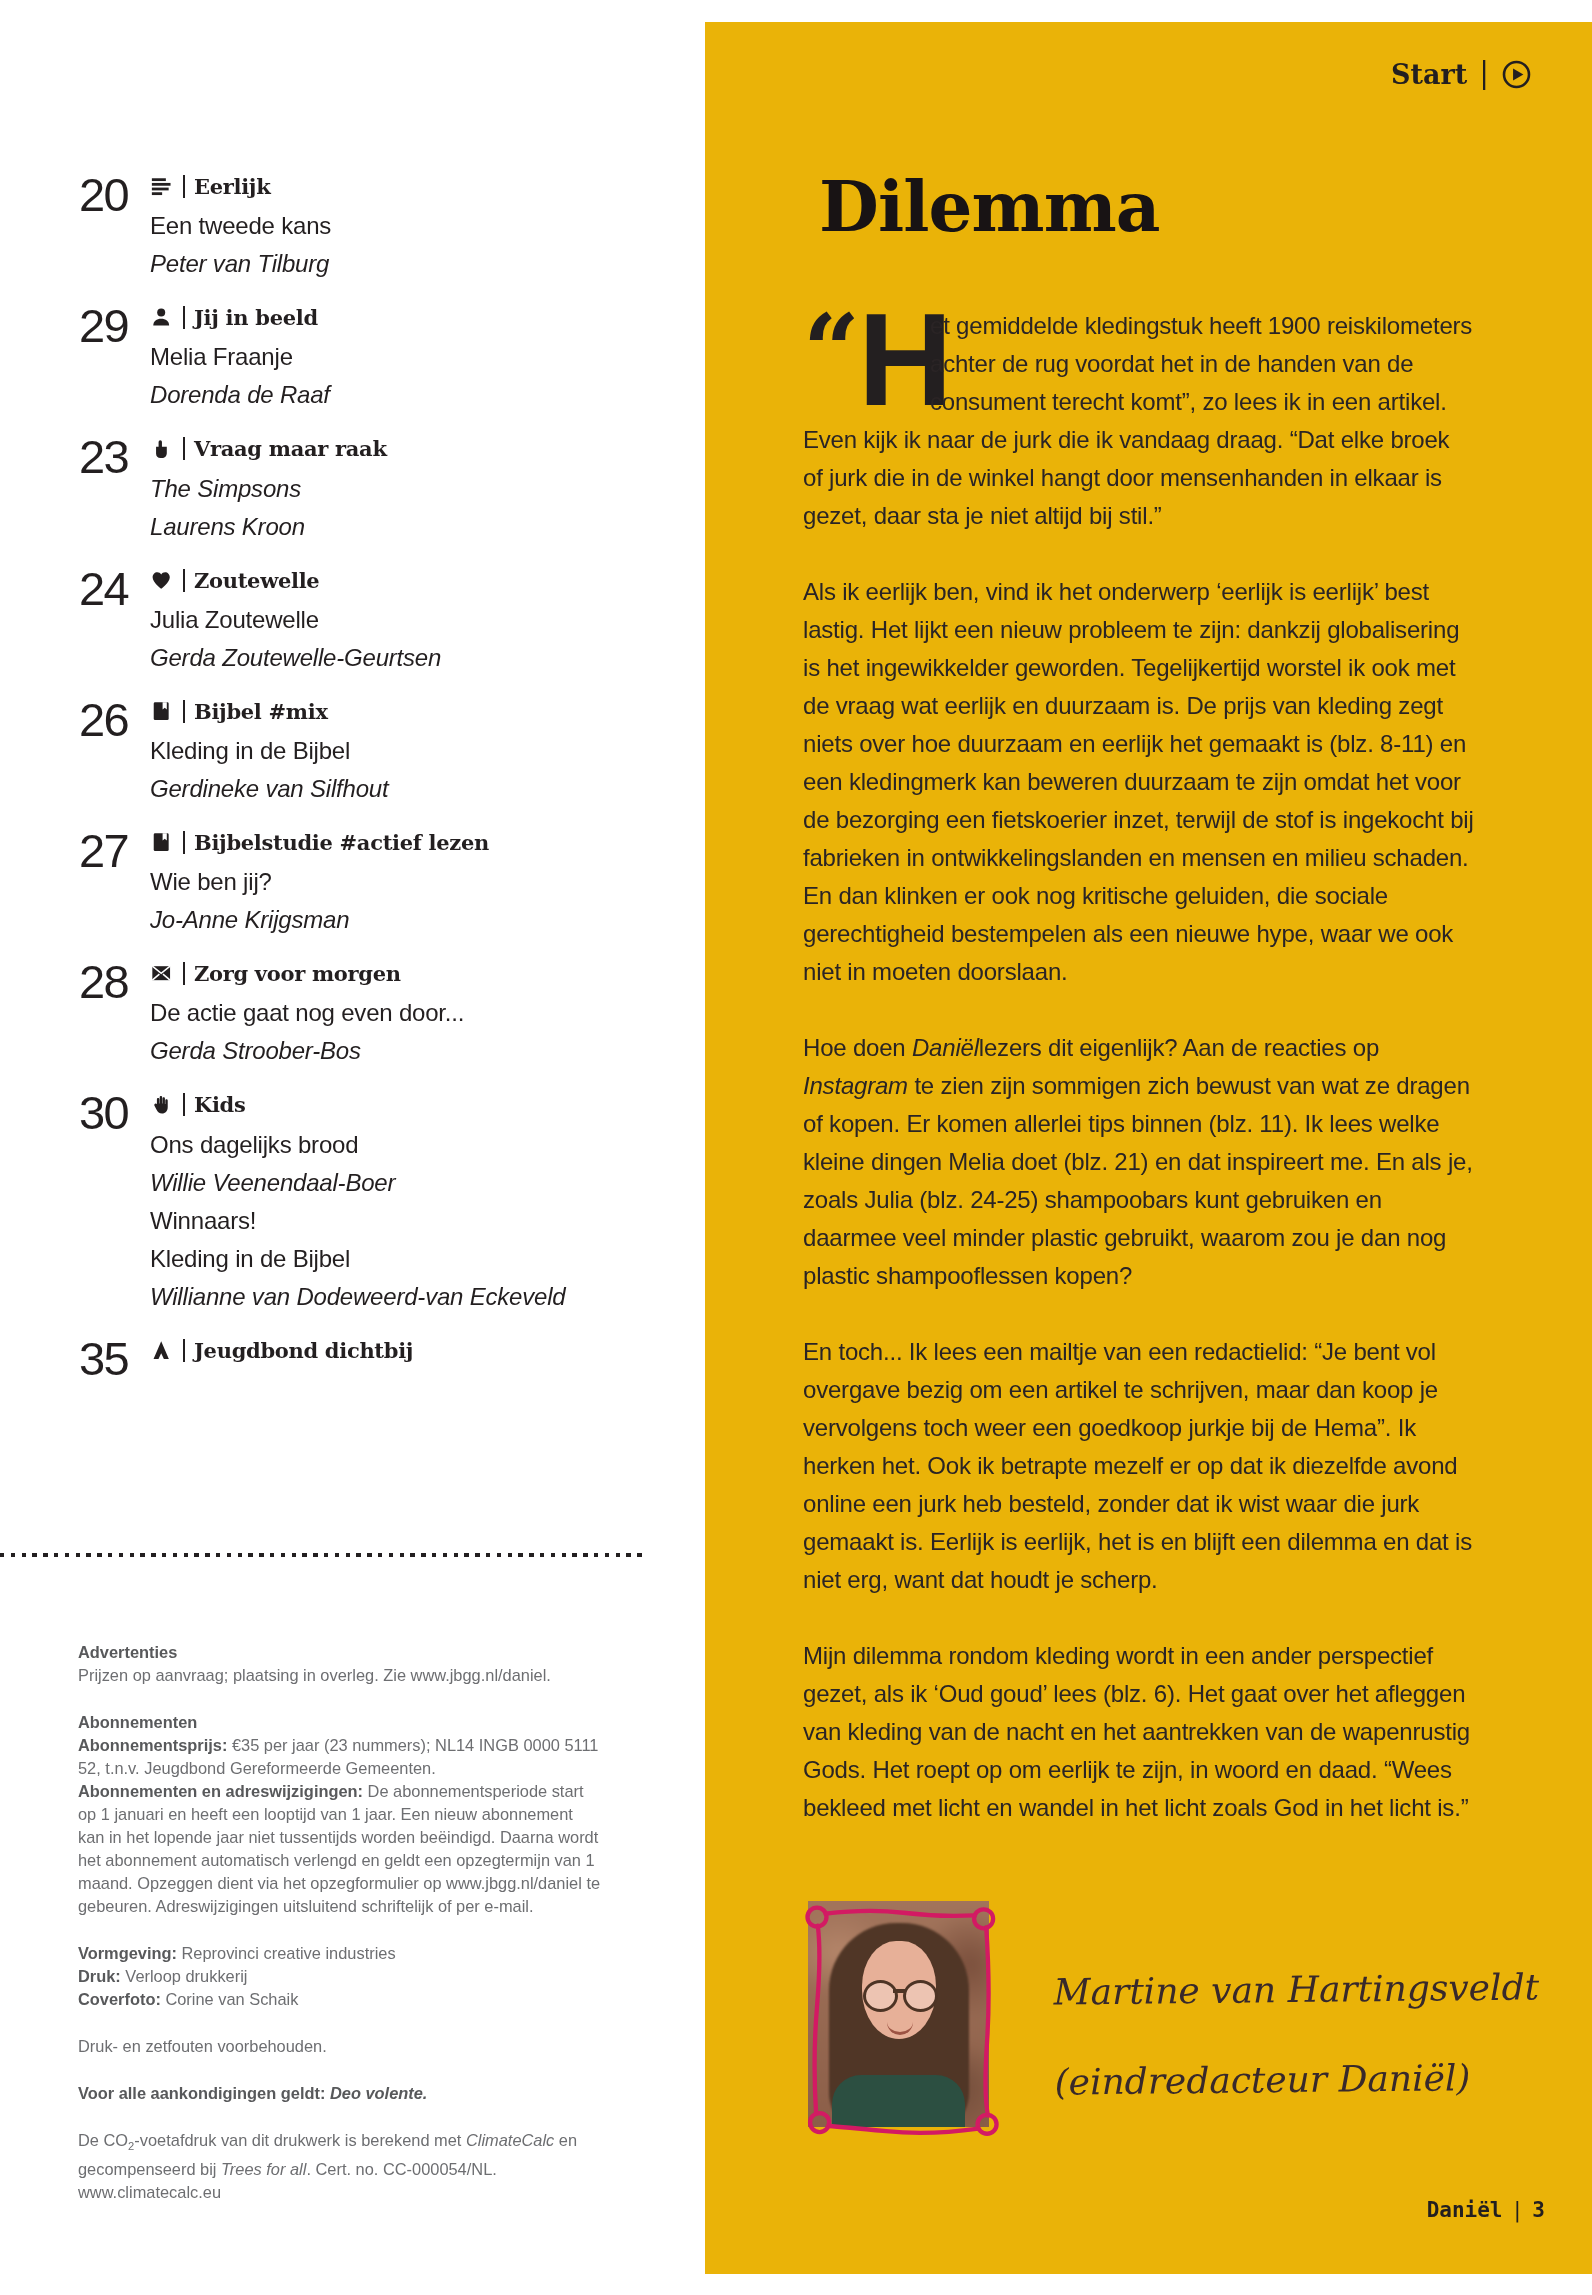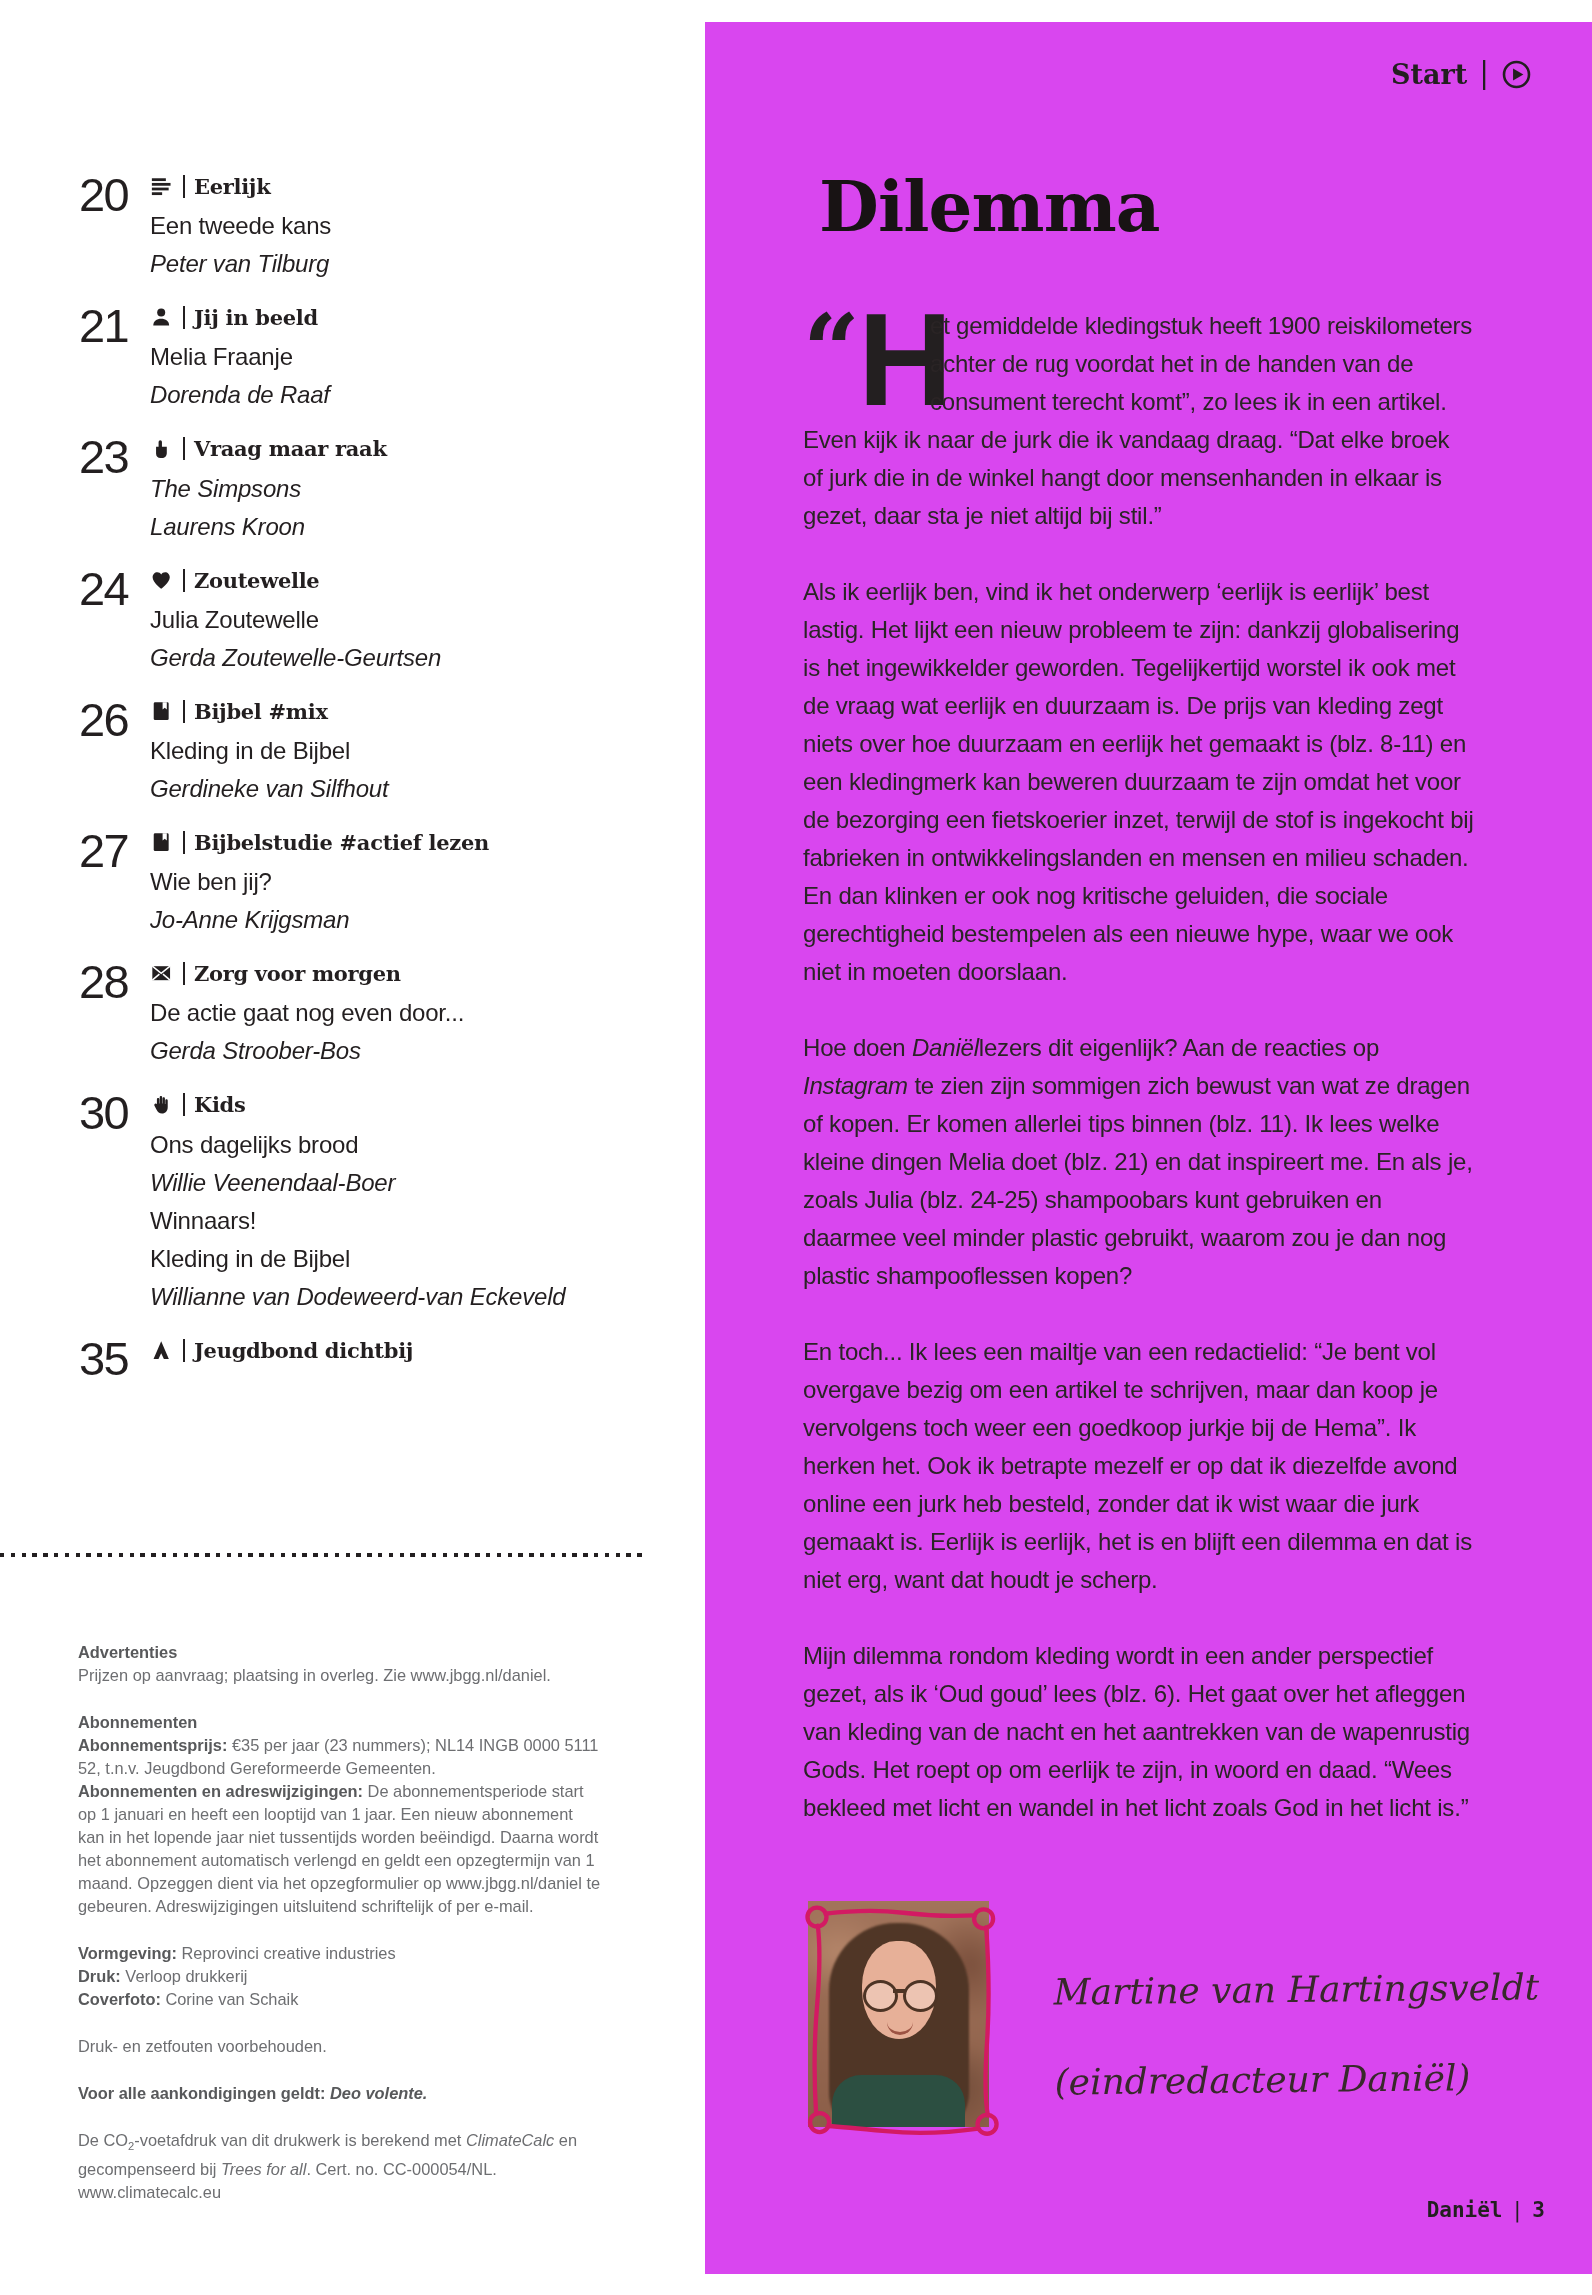--- a/index.html
+++ b/index.html
@@ -29,21 +29,21 @@
   .colophon{position:absolute;left:78px;top:1641px;width:525px;color:#6d6e71;
             font-size:16.4px;line-height:23px;}
   .colophon p{margin:0;}
   .colophon p.gap{margin-top:24px;}
   .seg-b{font-weight:700;color:#58595b;}
   .seg-bi{font-weight:700;font-style:italic;color:#58595b;}
   .seg-i{font-style:italic;}
   .seg-sub{font-size:11.2px;vertical-align:sub;}
 
   
-  .pink{position:absolute;left:705px;top:21.6px;width:887px;height:2252px;background:#d946ef;}
+  .pink{position:absolute;left:705px;top:21.6px;width:887px;height:2252px;background:#eab308;}
   .start{position:absolute;top:36px;right:60px;display:flex;align-items:center;
          font-family:"DejaVu Serif","Liberation Serif",serif;font-weight:700;font-size:27px;}
   .start .sep{margin:0 12px;font-weight:400;font-size:29px;transform:translateY(-1.7px);}
   .start svg{width:31px;height:31px;display:block;}
 
   .ed-title{position:absolute;left:98px;top:128px;margin:16px;
             font-family:"DejaVu Serif","Liberation Serif",serif;font-weight:700;
             font-size:69px;letter-spacing:-0.9px;color:#181314;}
 
   .ed-body{position:absolute;left:98px;top:285px;width:671px;font-size:24px;line-height:38px;
@@ -108,21 +108,21 @@
               </svg>
             </span>
             <span class="toc-cat-sep"></span>
             <span class="toc-cat-label">Eerlijk</span>
           </div>
           <div class="toc-line">Een tweede kans</div>
           <div class="toc-line it">Peter van Tilburg</div>
         </div>
       </div>
       <div class="toc-entry">
-        <span class="toc-num">21</span>
+        <span class="toc-num">29</span>
         <div class="toc-body">
           <div class="toc-cat">
             <span class="toc-icon">
               <svg viewBox="0 0 24 24" fill="currentColor">
                 <circle cx="12" cy="7" r="4.3"></circle>
                 <path d="M3.5 21c0-4.6 3.7-7.2 8.5-7.2s8.5 2.6 8.5 7.2z"></path>
               </svg>
             </span>
             <span class="toc-cat-sep"></span>
             <span class="toc-cat-label">Jij in beeld</span>

